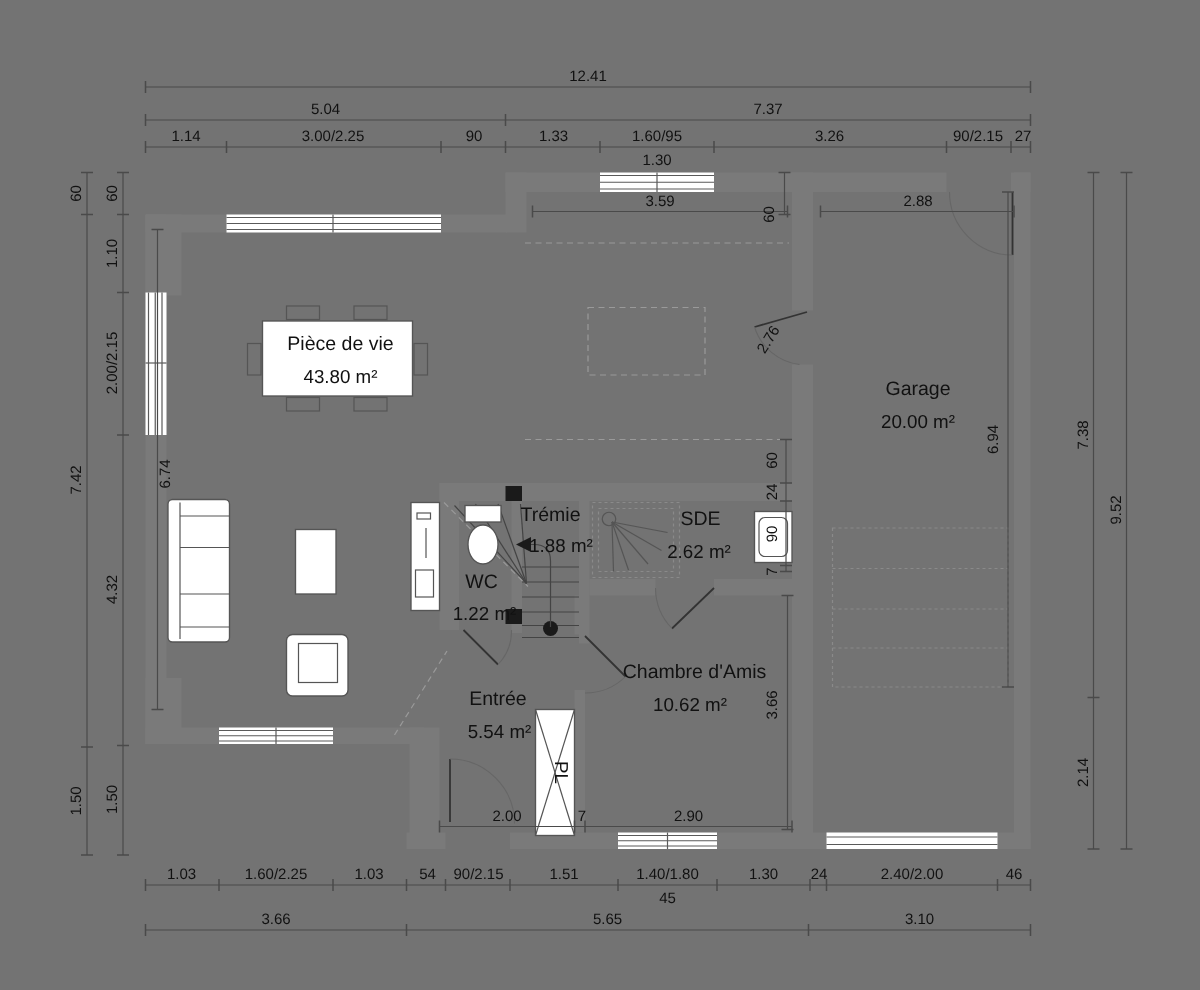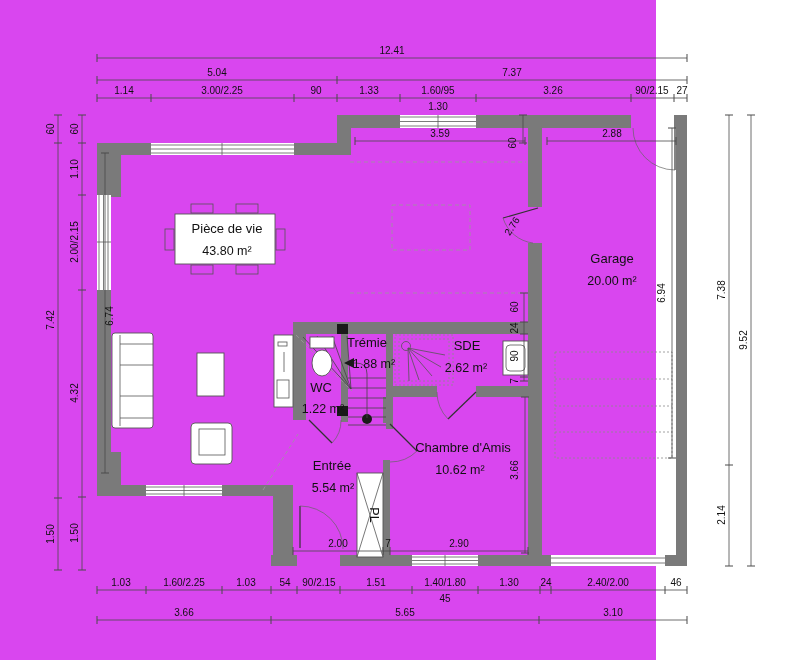--- a/index.html
+++ b/index.html
@@ -1,16 +1,16 @@
 <!DOCTYPE html>
 <html style="--wall: #7a7a7a; --line: #4a4a4a; --text: #111111;"><head>
 <meta charset="utf-8">
 <style>
   html,body{margin:0;padding:0;background:#fff;}
-  #stage{width:656px;height:660px;position:relative;background:#d946ef;text-align:right;}
+  #stage{width:800px;height:660px;position:relative;background:#737373;text-align:right;}
   svg{display:block;}
   text{font-family:"Liberation Sans", sans-serif;fill:var(--text,#111);}
   .dt{font-size:10px;text-anchor:middle;}
   .rn{font-size:13px;text-anchor:middle;}
   .ra{font-size:12.5px;text-anchor:middle;}
   .wall{fill:var(--wall,#7a7a7a);stroke:none;}
   .blk{fill:#1a1a1a;}
   .dim{stroke:var(--line,#4a4a4a);stroke-width:0.8;fill:none;}
   .tick{stroke:var(--line,#4a4a4a);stroke-width:1;}
   .win{fill:#fff;}

